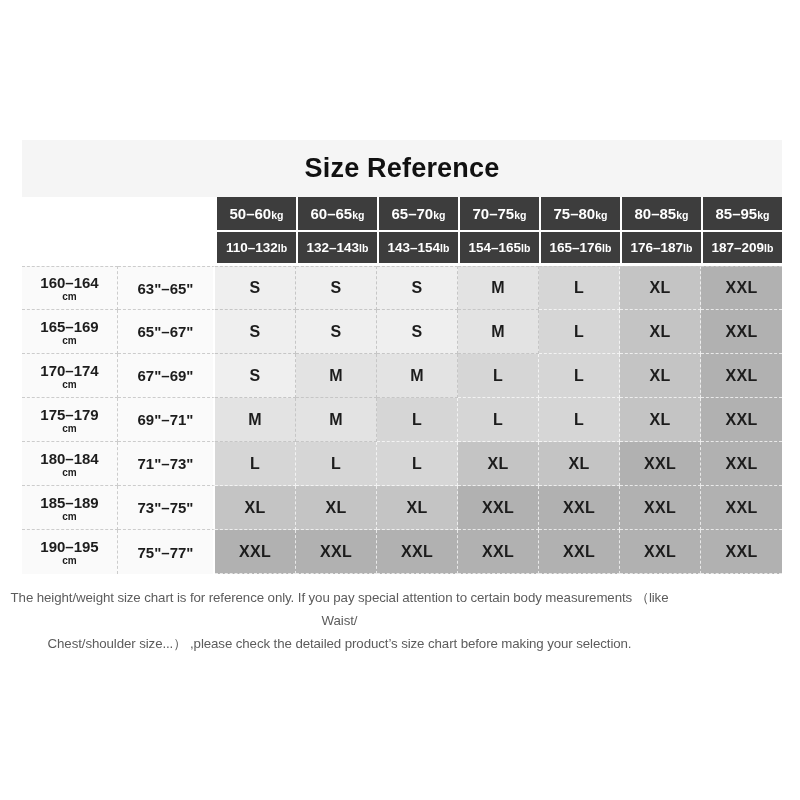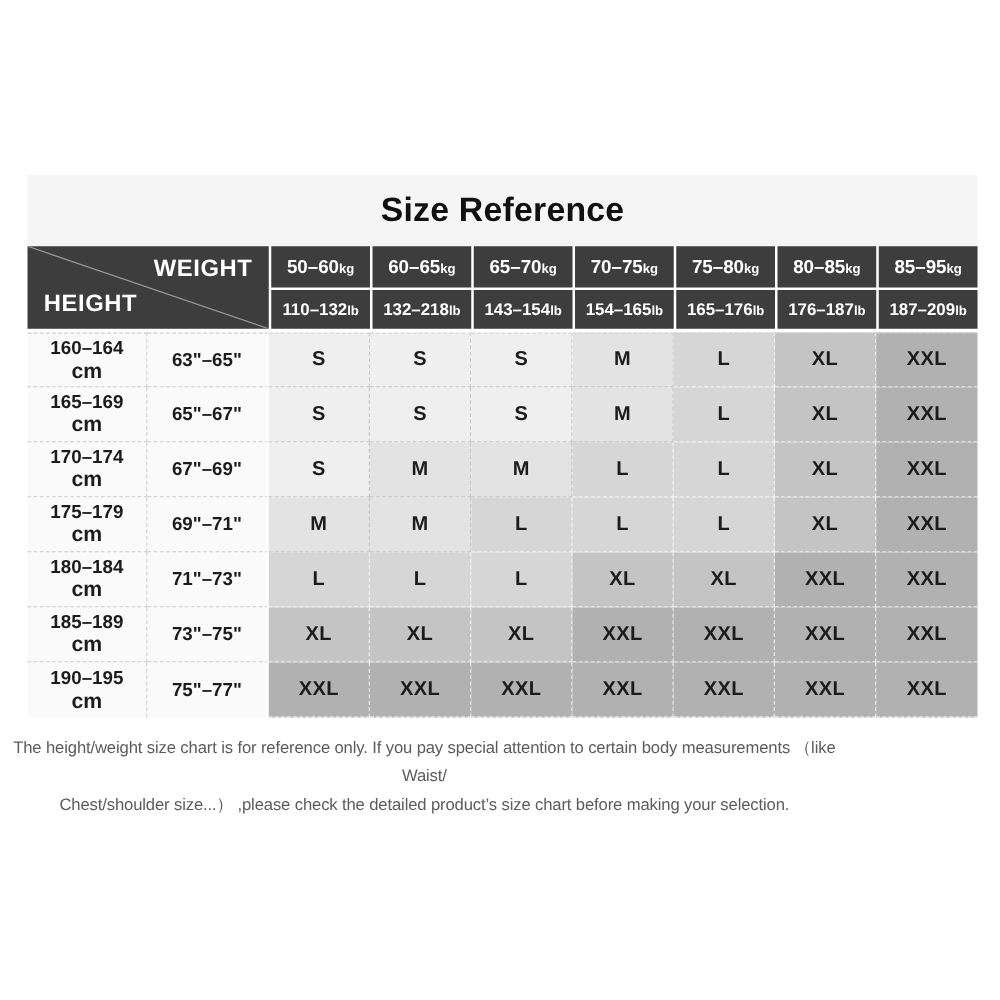--- a/index.html
+++ b/index.html
@@ -34,21 +34,21 @@
   .hd-lb { font-size:13.5px; padding-top:8px; }
   .hd-cell .unit { font-size:10.5px; font-weight:700; }
 
   
   .body-grid { display:grid; grid-template-columns:96px 97px repeat(7,1fr);
     grid-auto-rows:44px; margin-top:3px; }
   .cell { display:flex; align-items:center; justify-content:center;
     font-weight:700; color:#1c1c1c; box-sizing:border-box; }
   .cell.ht { background:var(--height-cell-bg); font-size:15px;
     border-bottom:1px dashed #cccccc; }
-  .cell.ht .unit { font-size:17px; }
+  .cell.ht .unit { font-size:10px; }
   .cell.ht.r0 { border-top:1px dashed #cccccc; }
   .col-cm { border-right:1px dashed #cccccc;flex-direction:column; }
   .col-inch { border-right:2px solid #ffffff; }
   .cell.sz { font-size:16px; letter-spacing:.3px; }
   .cell.sz.light { border-bottom:1px dashed #c6c6c6; border-right:1px dashed #c6c6c6; }
   .cell.sz.dark  { border-bottom:1px dashed rgba(255,255,255,.72); border-right:1px dashed rgba(255,255,255,.72); }
   .cell.sz.r0 { border-top:1px dashed #c9c9c9; }
   .cell.sz.sz-last { border-right:none; }
   .cell.last-row { border-bottom:none; }
   .footer-abs { position:absolute; left:0; top:586px; width:679px; text-align:center;
@@ -56,42 +56,35 @@
 </style>
 </head>
 <body>
 
 <div class="panel">
   <div class="title-band">
     <h1 class="title">Size Reference</h1>
   </div>
 
   <div class="header-grid" id="header-grid">
-    <div class="corner">
-      <svg viewBox="0 0 193 66" preserveAspectRatio="none">
-        <line x1="0" y1="0" x2="193" y2="66" stroke="#9a9a9a" stroke-width="1"></line>
-      </svg>
-      <span class="axis-label w-label">WEIGHT</span>
-      <span class="axis-label h-label">HEIGHT</span>
-    </div>
 
   <div class="hd-cell hd-kg" style="grid-area: 1 / 2;">
         <span>50–60</span>
         <span class="unit">kg</span>
       </div>
       <div class="hd-cell hd-lb" style="grid-area: 2 / 2;">
         <span>110–132</span>
         <span class="unit">lb</span>
       </div>
       <div class="hd-cell hd-kg" style="grid-area: 1 / 3;">
         <span>60–65</span>
         <span class="unit">kg</span>
       </div>
       <div class="hd-cell hd-lb" style="grid-area: 2 / 3;">
-        <span>132–218</span>
+        <span>132–143</span>
         <span class="unit">lb</span>
       </div>
       <div class="hd-cell hd-kg" style="grid-area: 1 / 4;">
         <span>65–70</span>
         <span class="unit">kg</span>
       </div>
       <div class="hd-cell hd-lb" style="grid-area: 2 / 4;">
         <span>143–154</span>
         <span class="unit">lb</span>
       </div>

